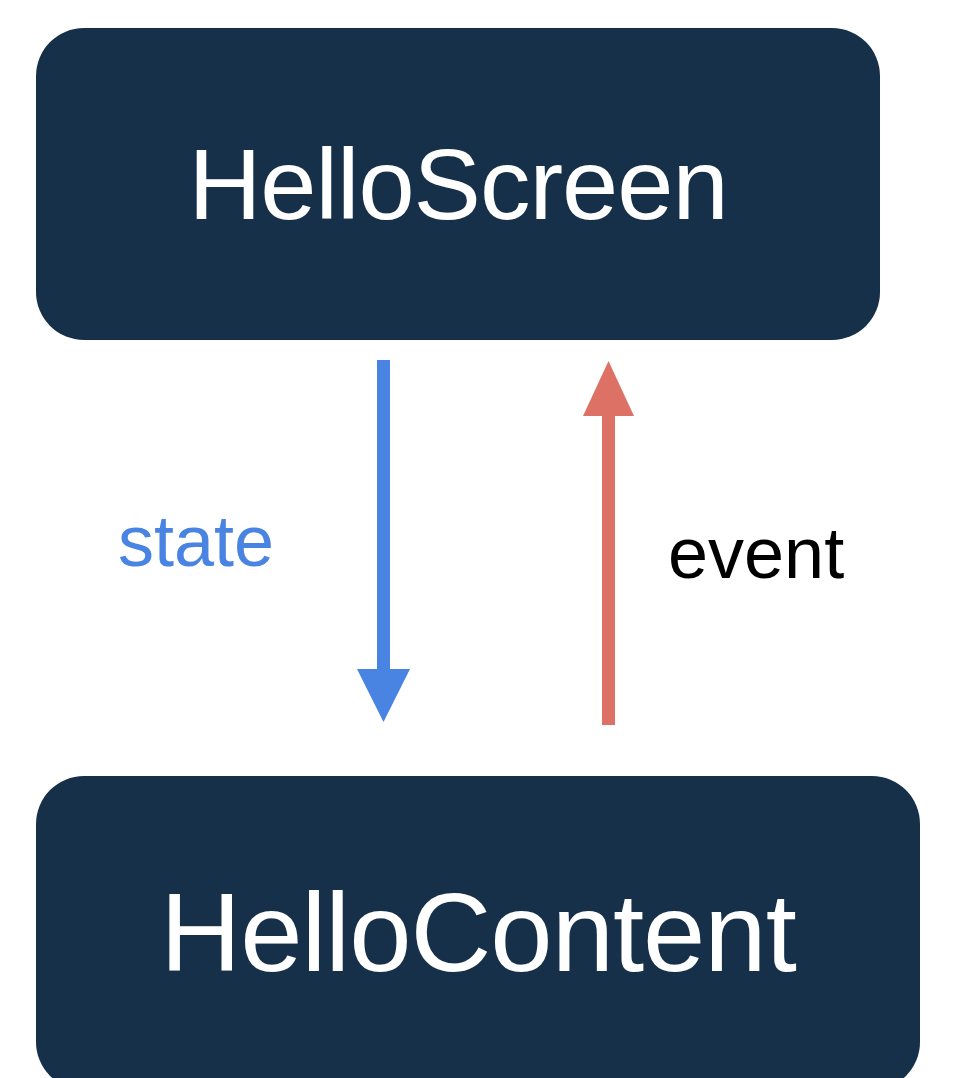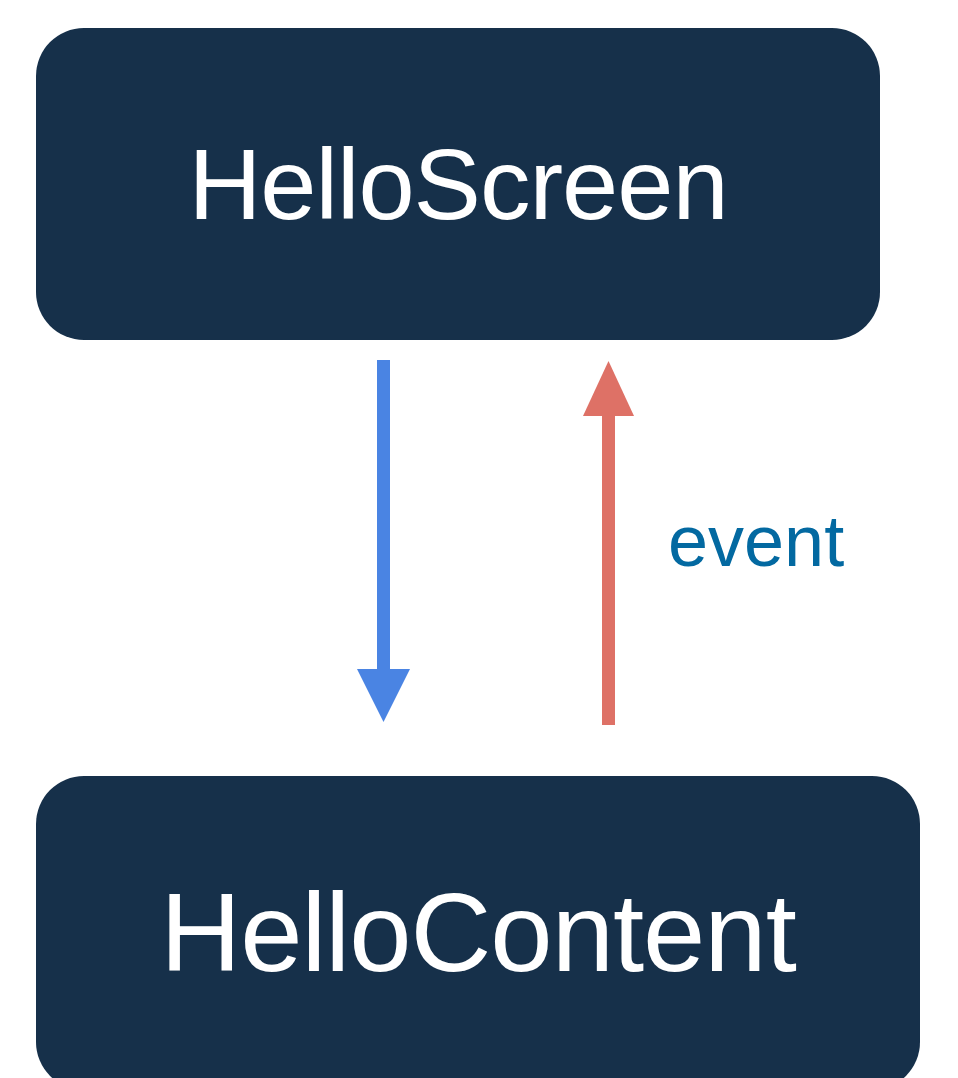--- a/index.html
+++ b/index.html
@@ -75,23 +75,23 @@
     font-size: 72px;
     line-height: 1;
     white-space: nowrap;
   }
   #label-state {
     color: #4A84E3;
     left: 118px;
     top: 505px;
   }
   #label-event {
-    color: #0369a1;
+    color: #000000;
     left: 668px;
-    top: 505px;
+    top: 517px;
   }
 </style>
 </head>
 <body>
 
 <div id="diagram">
 
   <div class="node" id="node-screen">
     <span class="node-label">HelloScreen</span>
   </div>
@@ -102,20 +102,21 @@
       <rect x="377" y="360" width="13" height="312" fill="#4A84E3"></rect>
       <polygon points="357,669 410,669 383.5,722" fill="#4A84E3"></polygon>
     </g>
 
     <g>
       <rect x="602" y="412" width="13" height="313" fill="#DE7166"></rect>
       <polygon points="583,416 634,416 608.5,361" fill="#DE7166"></polygon>
     </g>
   </svg>
 
+  <span class="edge-label" id="label-state">state</span>
 
   <span class="edge-label" id="label-event">event</span>
 
   <div class="node" id="node-content">
     <span class="node-label">HelloContent</span>
   </div>
 
 </div>
 
 </body></html>

